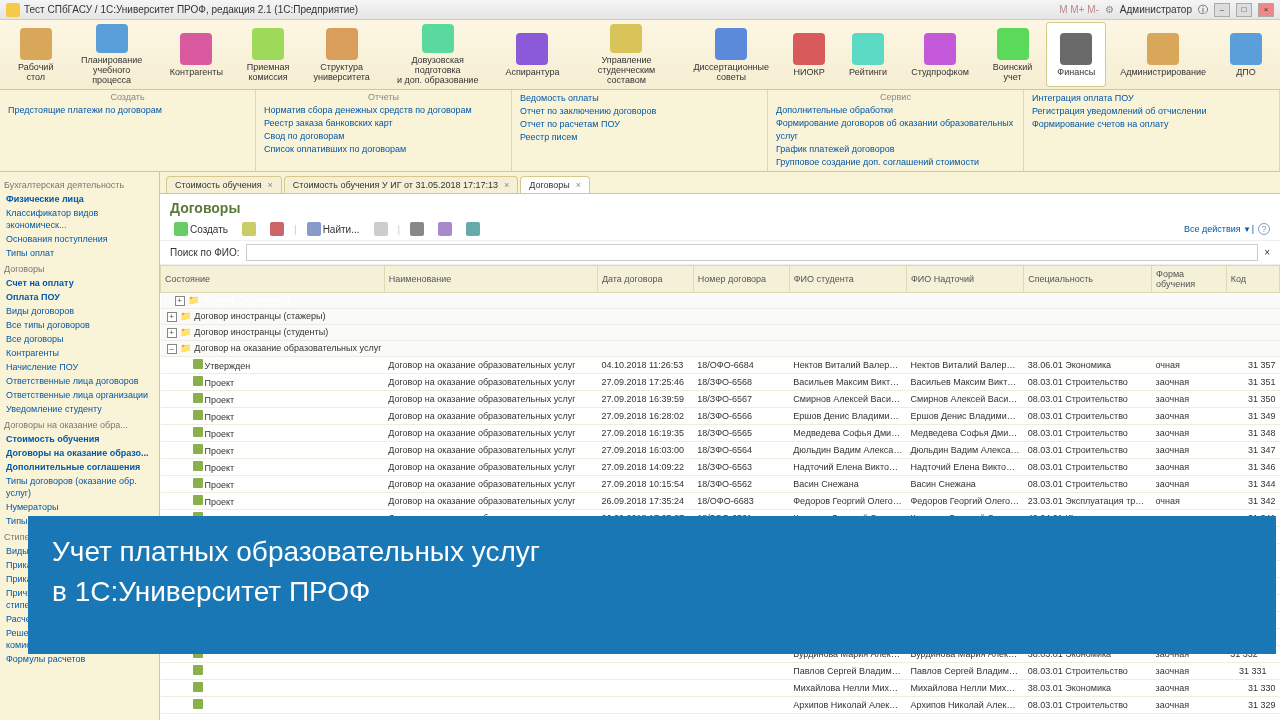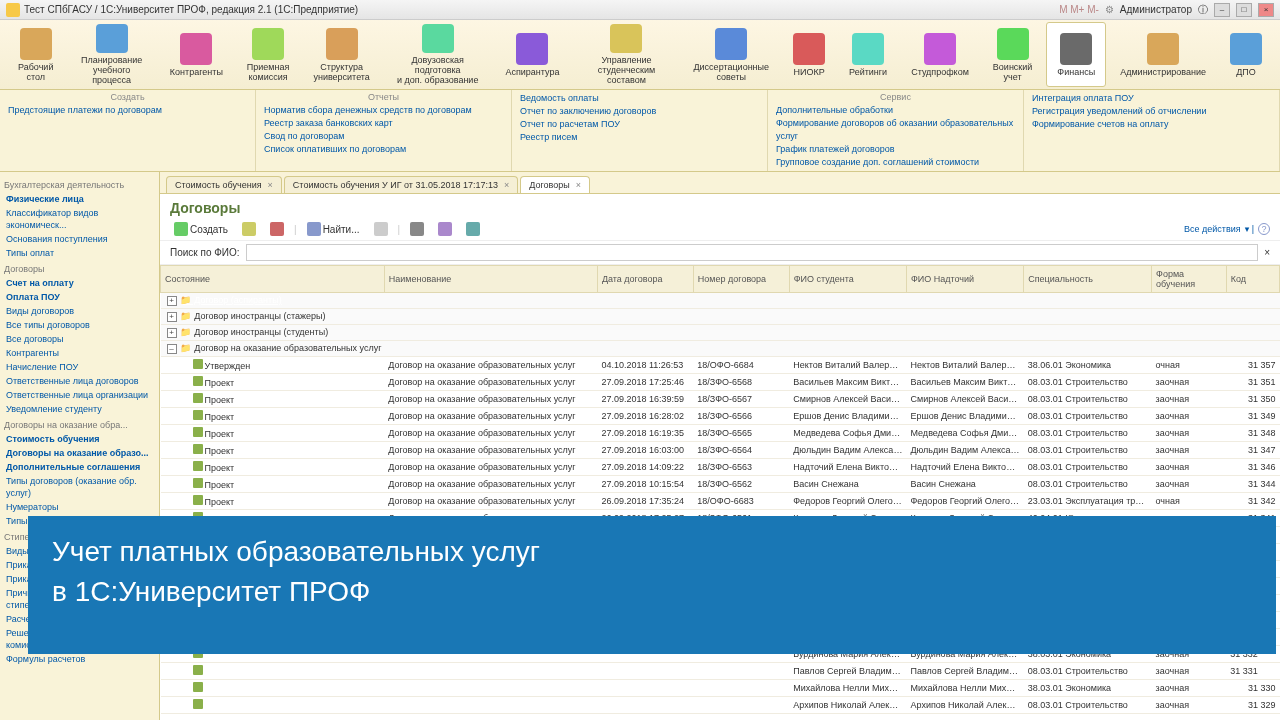--- a/index.html
+++ b/index.html
@@ -274,21 +274,21 @@
               <th>Номер договора</th>
               <th>ФИО студента</th>
               <th>ФИО Надточий</th>
               <th>Специальность</th>
               <th>Форма обучения</th>
               <th>Код</th>
             </tr>
           </thead>
           <tbody>
             <tr class="folder selected">
-              <td colspan="9" style="padding-left: 6px; text-decoration: underline;"><span class="tree-ico">+</span>📁 Договор (аспиранты)</td>
+              <td colspan="9" style="padding-left: 14px; text-decoration: underline;"><span class="tree-ico">+</span>📁 Договор (аспиранты)</td>
             </tr>
             <tr class="folder">
               <td colspan="9" style="padding-left: 6px;"><span class="tree-ico">+</span>📁 Договор иностранцы (стажеры)</td>
             </tr>
             <tr class="folder">
               <td colspan="9" style="padding-left: 6px;"><span class="tree-ico">+</span>📁 Договор иностранцы (студенты)</td>
             </tr>
             <tr class="folder">
               <td colspan="9" style="padding-left: 6px;"><span class="tree-ico">–</span>📁 Договор на оказание образовательных услуг</td>
             </tr>
@@ -529,21 +529,21 @@
             <tr>
               <td style="max-width: 210px;"><span style="padding-left:28px"><span class="row-ico"></span></span></td>
               <td style="max-width: 200px;"></td>
               <td style="max-width: 90px;"></td>
               <td style="max-width: 90px;"></td>
               <td style="max-width: 110px;">Павлов Сергей Владимиро...</td>
               <td style="max-width: 110px;">Павлов Сергей Владимиро...</td>
               <td style="max-width: 120px;">08.03.01 Строительство</td>
               <td style="max-width: 70px;">заочная</td>
               <td style="max-width: 50px;">
-                <span style="text-align:left;display:block">31 331</span>
+                <span style="text-align:center;display:block">31 331</span>
               </td>
             </tr>
             <tr>
               <td style="max-width: 210px;"><span style="padding-left:28px"><span class="row-ico"></span></span></td>
               <td style="max-width: 200px;"></td>
               <td style="max-width: 90px;"></td>
               <td style="max-width: 90px;"></td>
               <td style="max-width: 110px;">Михайлова Нелли Михайло...</td>
               <td style="max-width: 110px;">Михайлова Нелли Михайло...</td>
               <td style="max-width: 120px;">38.03.01 Экономика</td>

